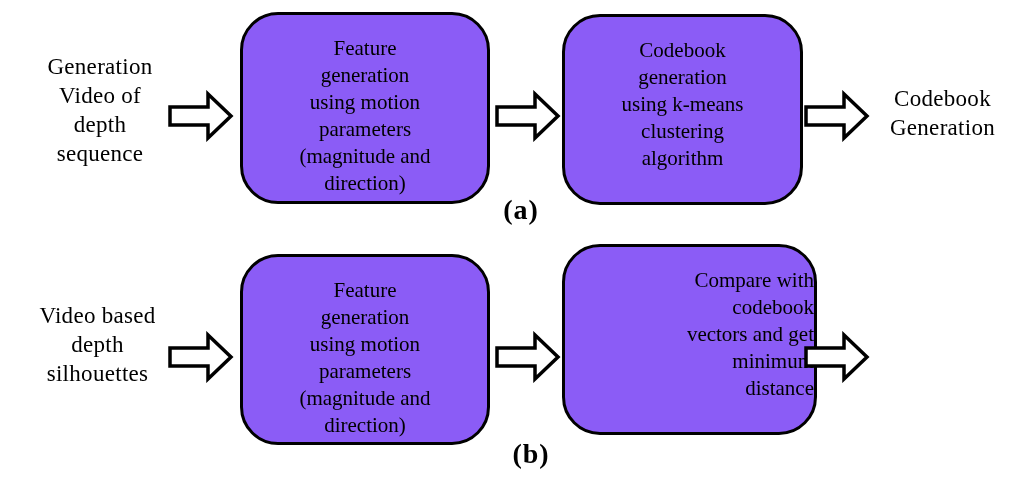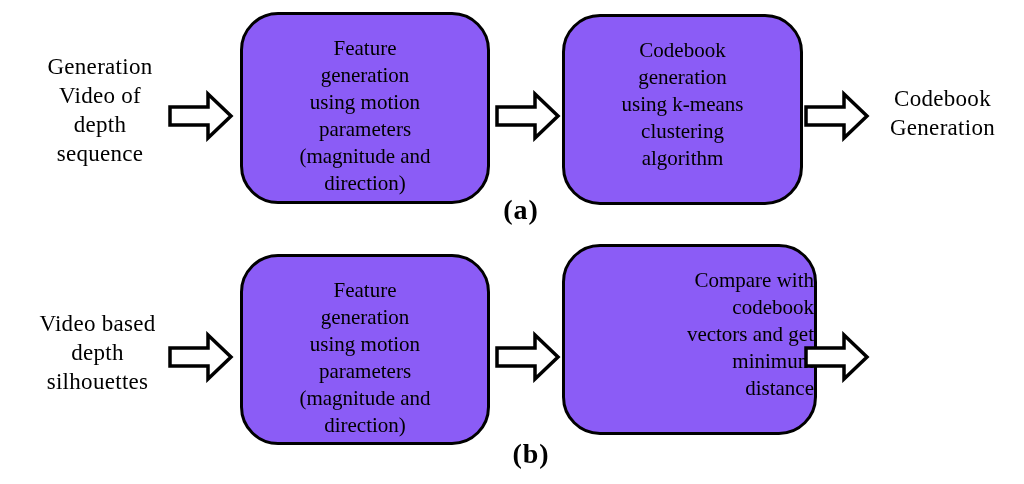--- a/index.html
+++ b/index.html
@@ -90,21 +90,21 @@
     <svg width="66" height="52" viewBox="0 0 66 52">
       <path d="M2 17 L40 17 L40 4 L63 26 L40 48 L40 35 L2 35 Z" fill="#ffffff" stroke="#000000" stroke-width="3.5" stroke-linejoin="miter"></path>
     </svg>
   </div>
 
   <div class="flow-label" style="left:865px; top:84px; width:155px;">Codebook
 Generation</div>
 
   <div class="caption" style="left:486px; top:194px;">(a)</div>
 
-  <div class="flow-label" style="left:5px; top:301px; width:185px;margin-top:8px;">Video based
+  <div class="flow-label" style="left:5px; top:301px; width:185px;">Video based
 depth
 silhouettes</div>
 
   <div class="block-arrow" style="left:168px; top:331px;">
     <svg width="66" height="52" viewBox="0 0 66 52">
       <path d="M2 17 L40 17 L40 4 L63 26 L40 48 L40 35 L2 35 Z" fill="#ffffff" stroke="#000000" stroke-width="3.5" stroke-linejoin="miter"></path>
     </svg>
   </div>
 
   <div class="flow-box" style="left:240px; top:254px; width:250px; height:191px;">Feature

